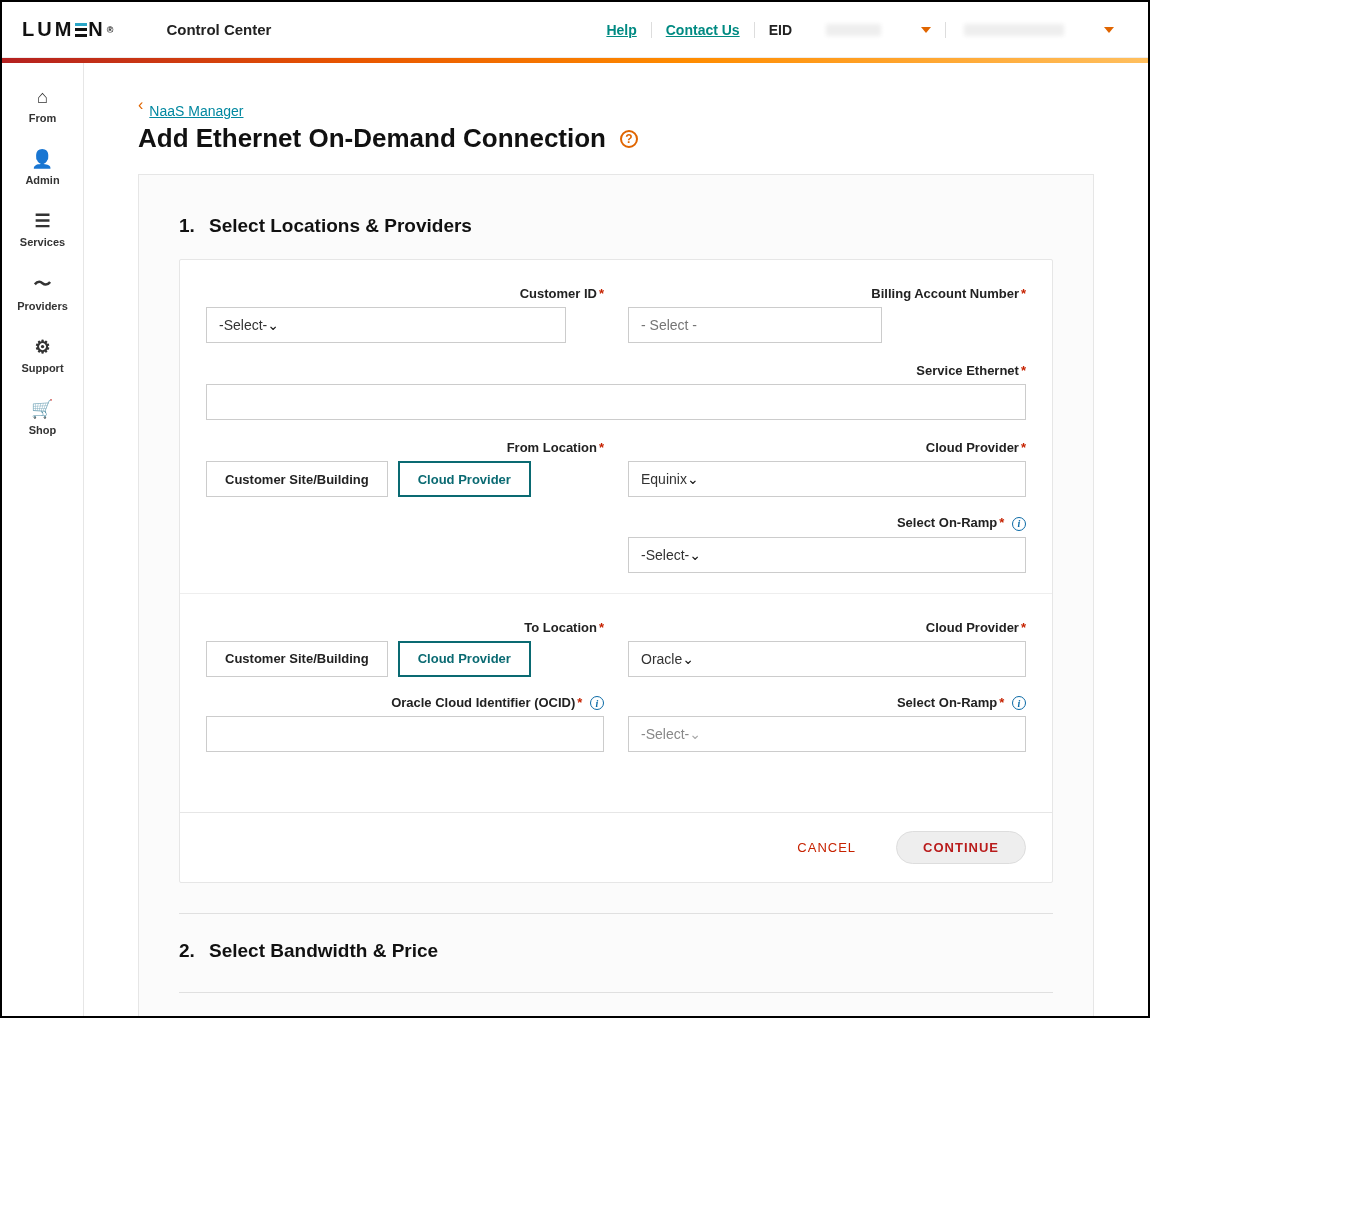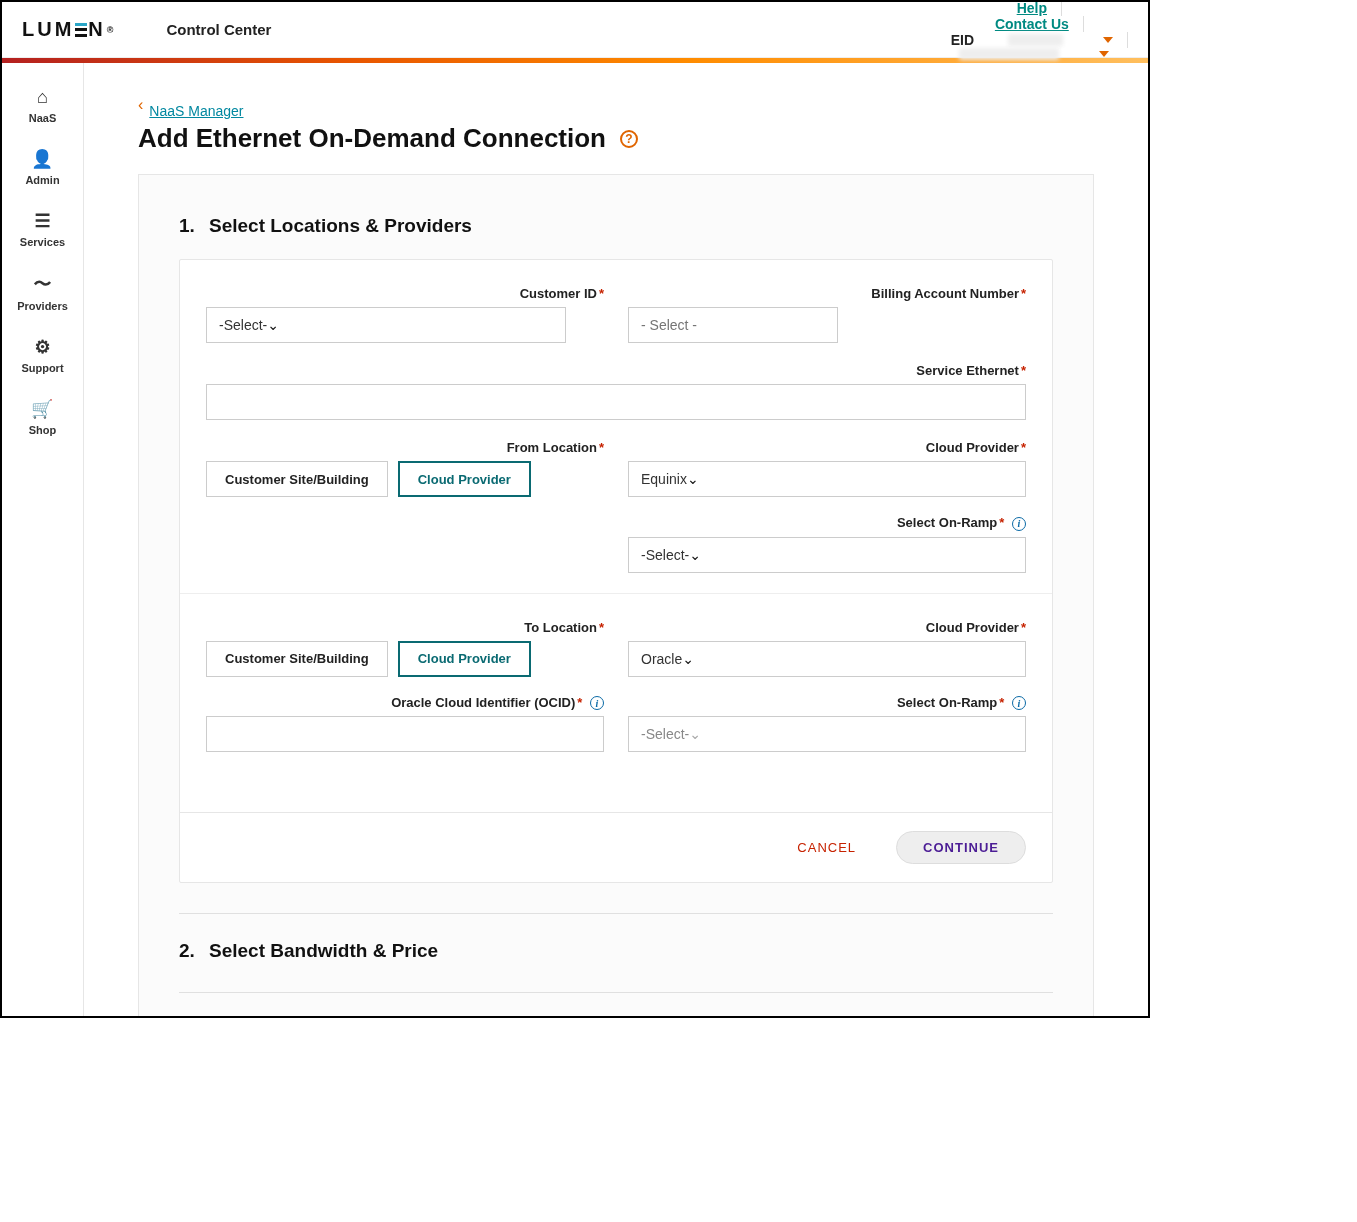--- a/index.html
+++ b/index.html
@@ -48,23 +48,21 @@
   .logo sup { font-size: 9px; vertical-align: top; margin-left:1px;}
   .cc-title {
     margin-left: 50px;
     font-weight: 700;
     font-size: 15px;
     color: #222;
   }
   .topbar-right {
     margin-left: auto;
     display: flex;
-    align-items: center;
     gap: 0;
-    flex-direction: column;
   }
   .top-link {
     color: #008a82;
     font-weight: 700;
     font-size: 14px;
     text-decoration: underline;
     padding: 0 14px;
     border-right: 1px solid #ddd;
   }
   .top-eid {
@@ -211,21 +209,21 @@
     background: #fff;
     padding: 0 12px;
     font-size: 14px;
     display:flex;
     align-items:center;
     color:#333;
   }
   .select.disabled { color:#888; background:#fff;}
   .select .arrow { font-size:14px; color:#111;}
   .select.disabled .arrow { color:#aaa; }
-  .input.narrow { width: 210px; }
+  .input.narrow { width: 254px; }
   .select.narrow { width: 360px; }
   .toggle-group { display:flex; gap: 10px; }
   .toggle-btn {
     height: 36px;
     padding: 9px 18px;
     border: 1px solid #ccc;
     background:#fff;
     font-weight:700;
     font-size:13px;
     display:flex;
@@ -248,21 +246,21 @@
   }
   .btn-cancel {
     color:#c62200;
     font-weight:400;
     letter-spacing:1px;
     font-size:13px;
     cursor:pointer;
   }
   .btn-continue {
     background:#eee;
-    color:#4c1d95;
+    color:#b91c1c;
     border:1px solid #ddd;
     border-radius: 18px;
     padding: 8px 26px;
     font-weight:800;
     letter-spacing:1px;
     font-size:13px;
   }
   .step-divider { border-top:1px solid #e0e0e0; margin: 30px 0 26px 0; }
 </style>
 </head>
@@ -296,21 +294,21 @@
         <span class="chev-orange"></span>
       </div>
     </div>
   </div>
   <div class="stripe"></div>
 
   <div class="body">
     <div class="sidebar">
       <div class="side-item">
         <span class="icn">⌂</span>
-        <span>NaaS</span>
+        <span>From</span>
       </div>
       <div class="side-item">
         <span class="icn">👤</span>
         <span>Admin</span>
       </div>
       <div class="side-item">
         <span class="icn">☰</span>
         <span>Services</span>
       </div>
       <div class="side-item">

